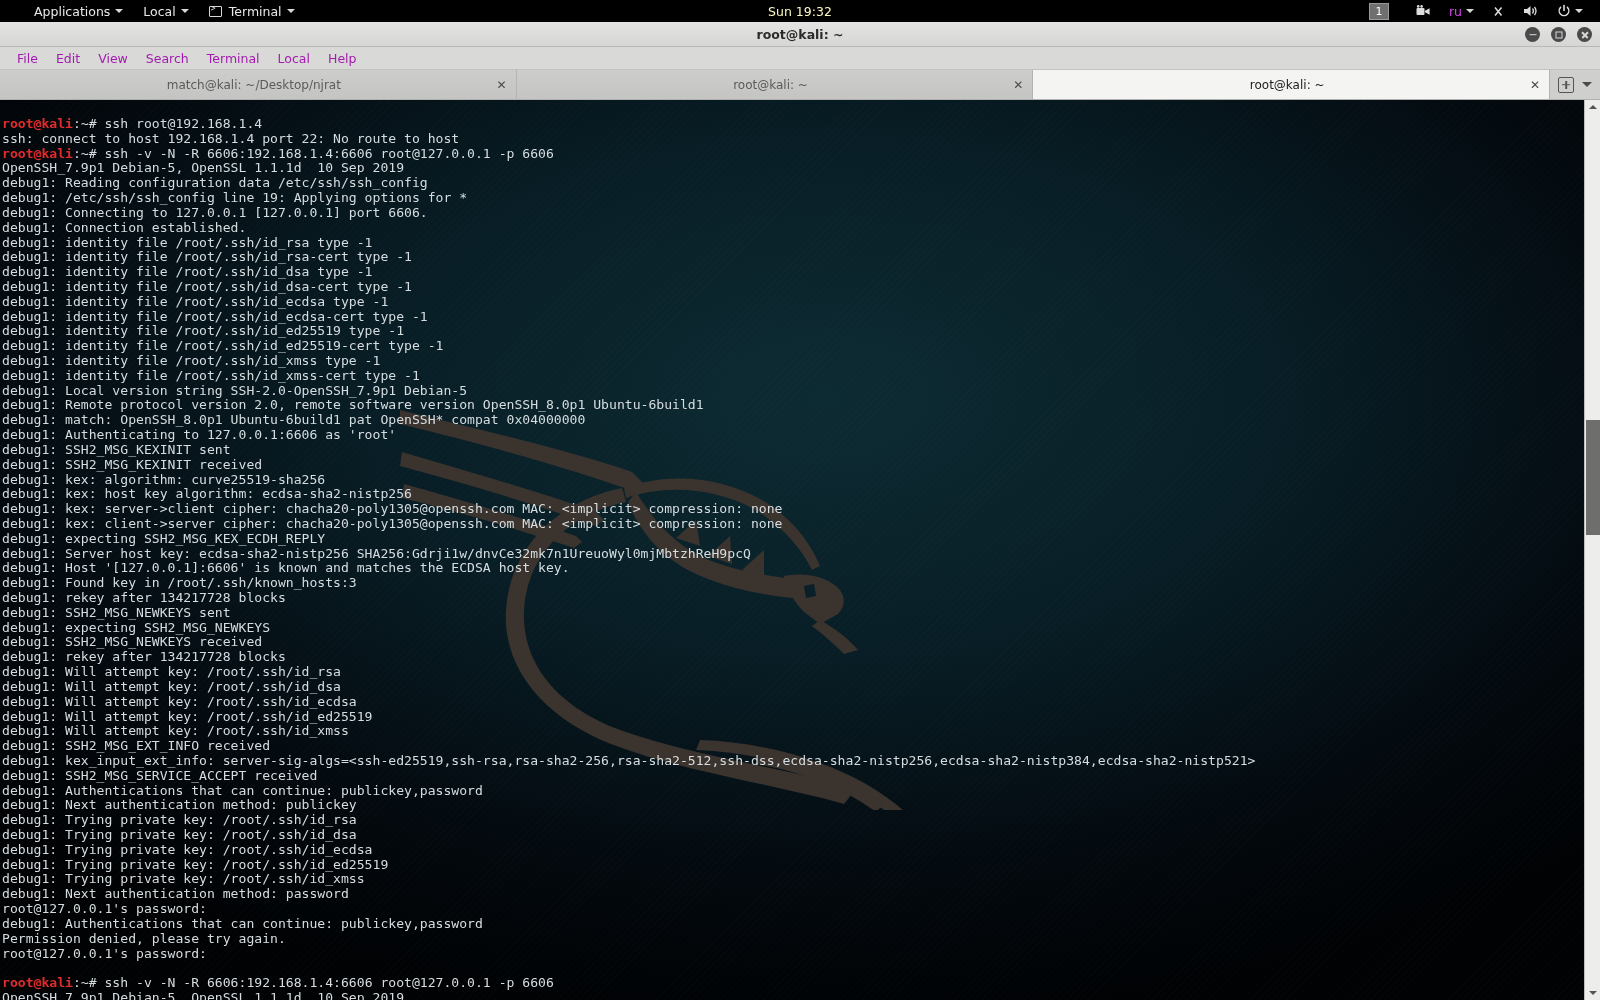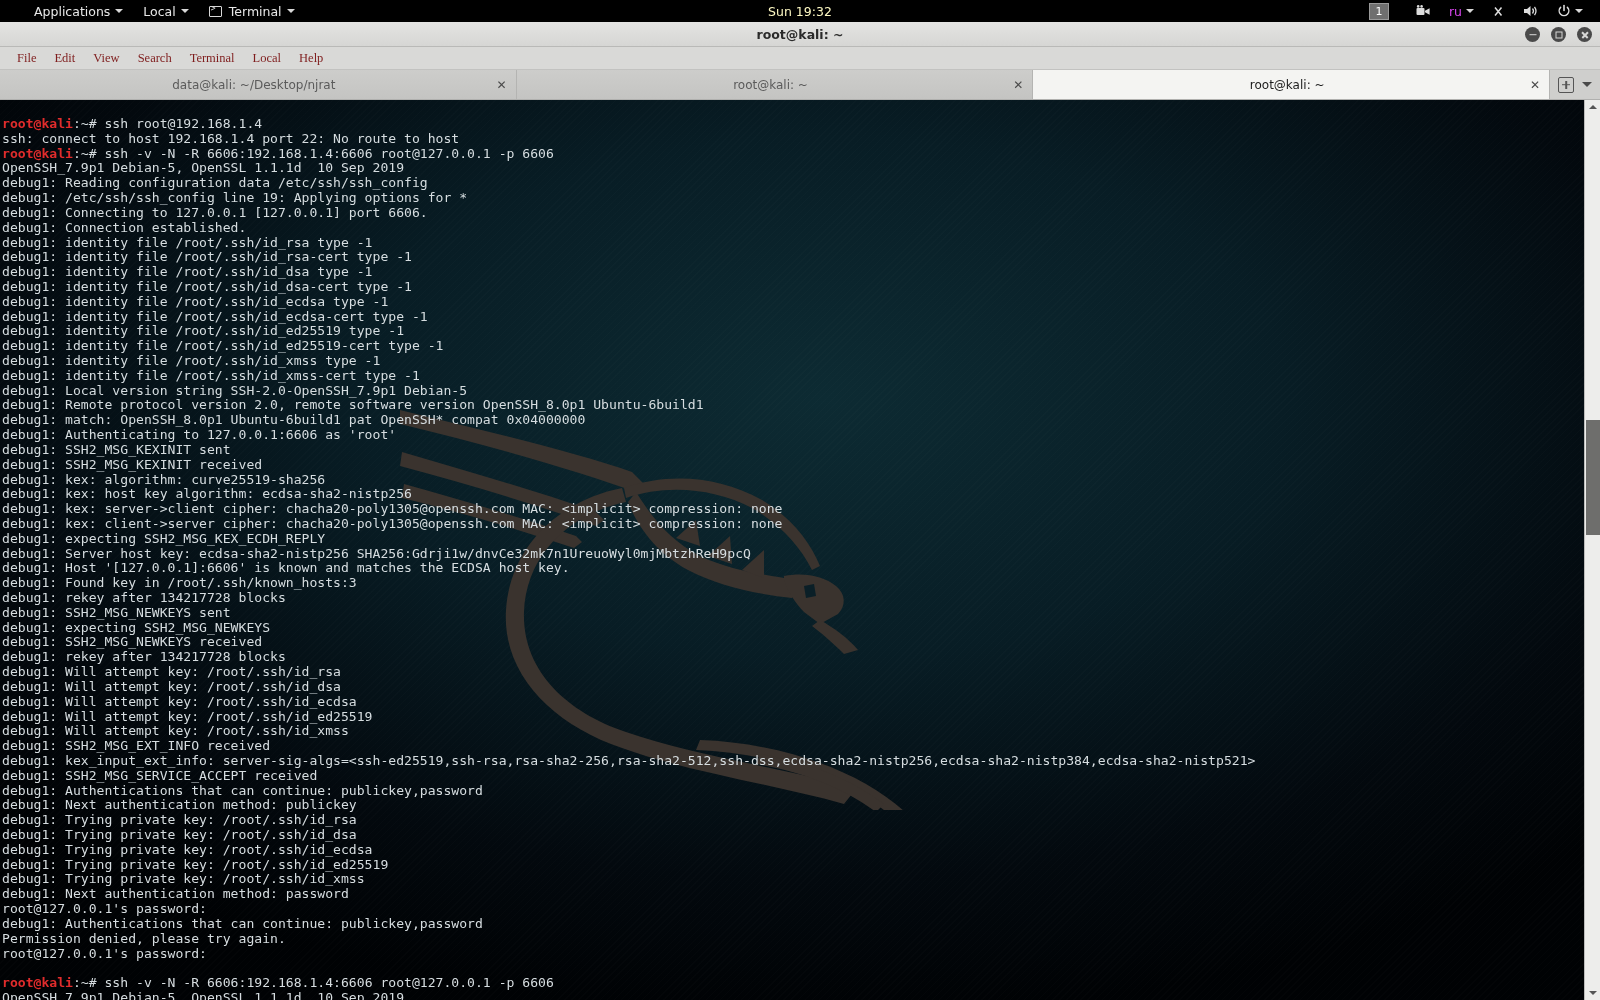--- a/index.html
+++ b/index.html
@@ -104,23 +104,22 @@
   
   #menubar {
     height: 23px;
     background: #d9d9d7;
     display: flex; align-items: center;
     padding-left: 8px;
     border-bottom: 1px solid #c2c2c0;
   }
   .menu-item {
     padding: 0 9px; font-size: 12.5px;
-    color: #7f1d1d; height: 23px; line-height: 23px;
+    color: #a21caf; height: 23px; line-height: 23px;
     cursor: default;
-    font-family: Liberation Serif, serif;
   }
 
   
   #tabbar {
     height: 30px; display: flex;
     background: #cfcfcd;
     border-bottom: 1px solid #b0b0ae;
     align-items: stretch;
   }
   .tab {
@@ -324,21 +323,21 @@
       <div class="menu-item">View</div>
       <div class="menu-item">Search</div>
       <div class="menu-item">Terminal</div>
       <div class="menu-item">Local</div>
       <div class="menu-item">Help</div>
     </div>
 
   <div id="tabbar">
     <div id="tabs-container" style="display:flex;flex:1;min-width:0;">
         <div class="tab">
-          <span class="tab-label">data@kali: ~/Desktop/njrat</span>
+          <span class="tab-label">match@kali: ~/Desktop/njrat</span>
           <span class="tab-close">✕</span>
         </div>
         <div class="tab">
           <span class="tab-label">root@kali: ~</span>
           <span class="tab-close">✕</span>
         </div>
         <div class="tab active">
           <span class="tab-label">root@kali: ~</span>
           <span class="tab-close">✕</span>
         </div>

